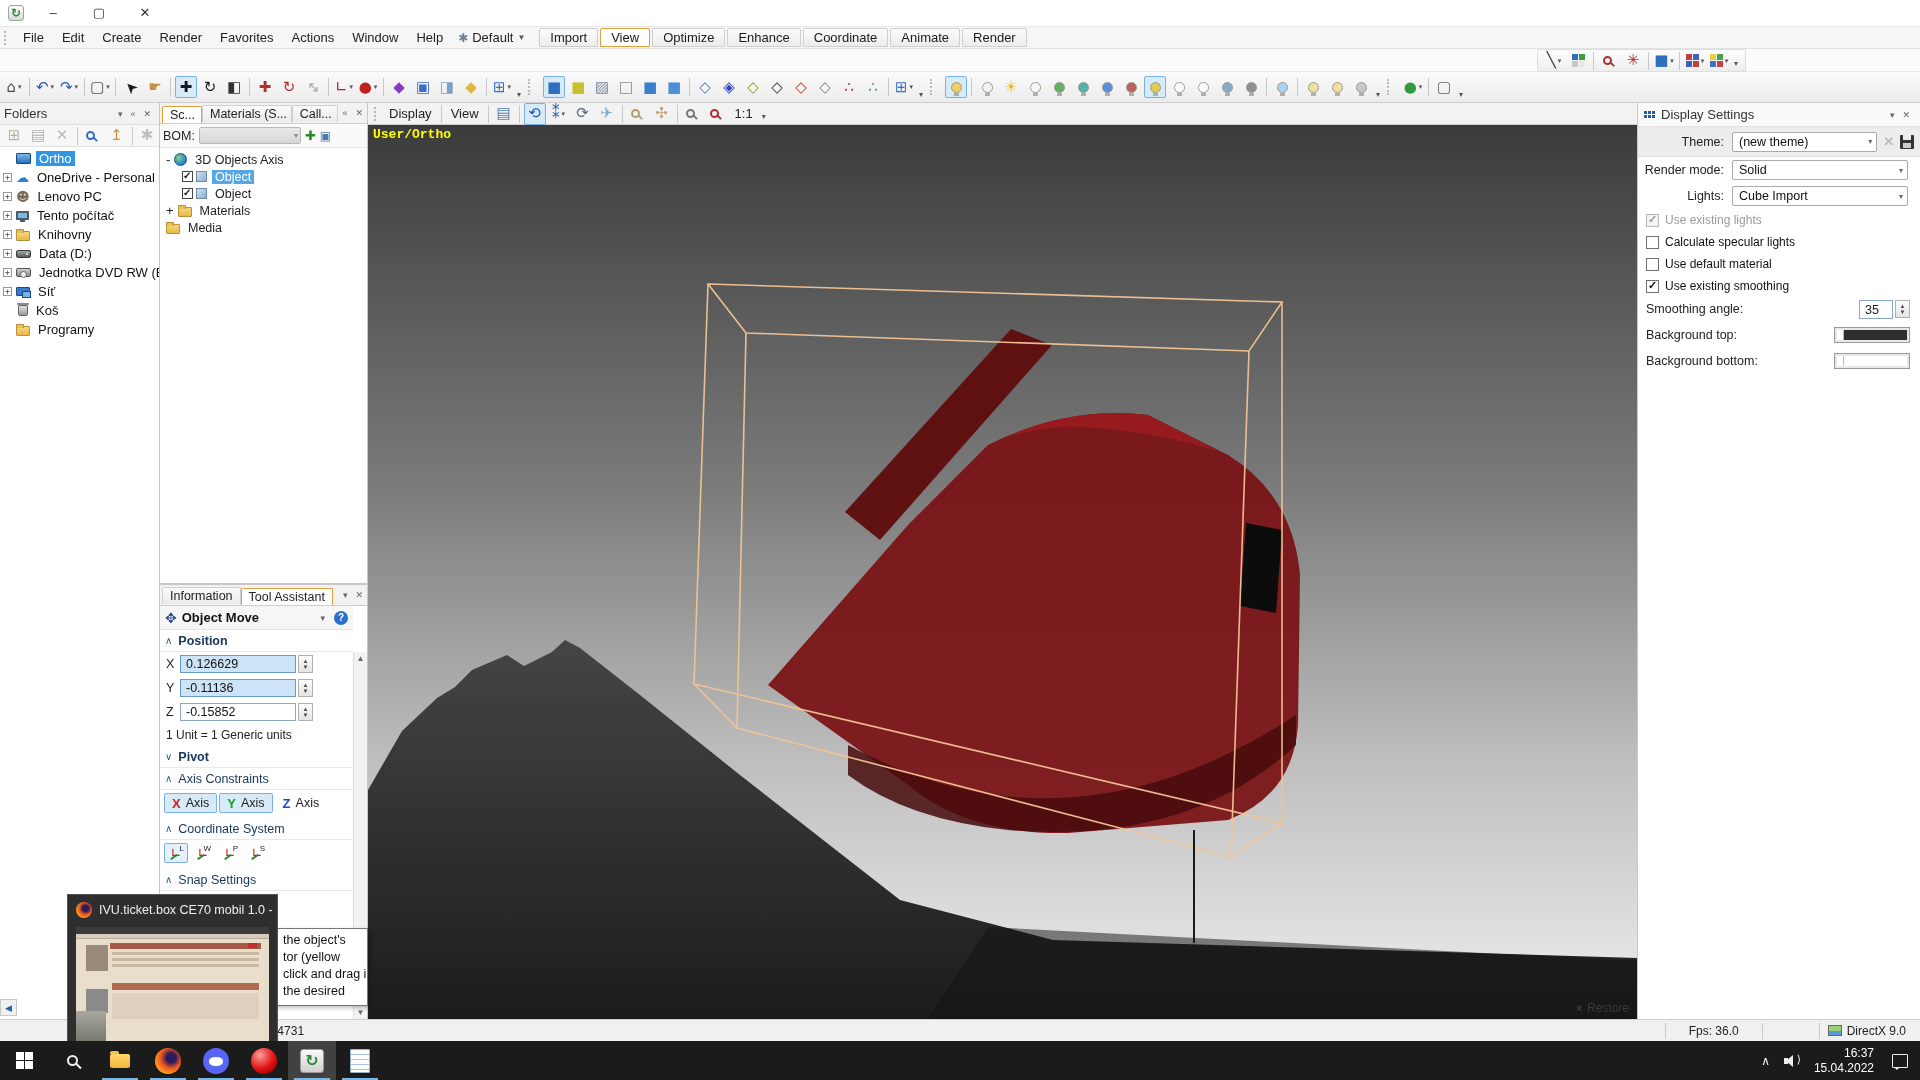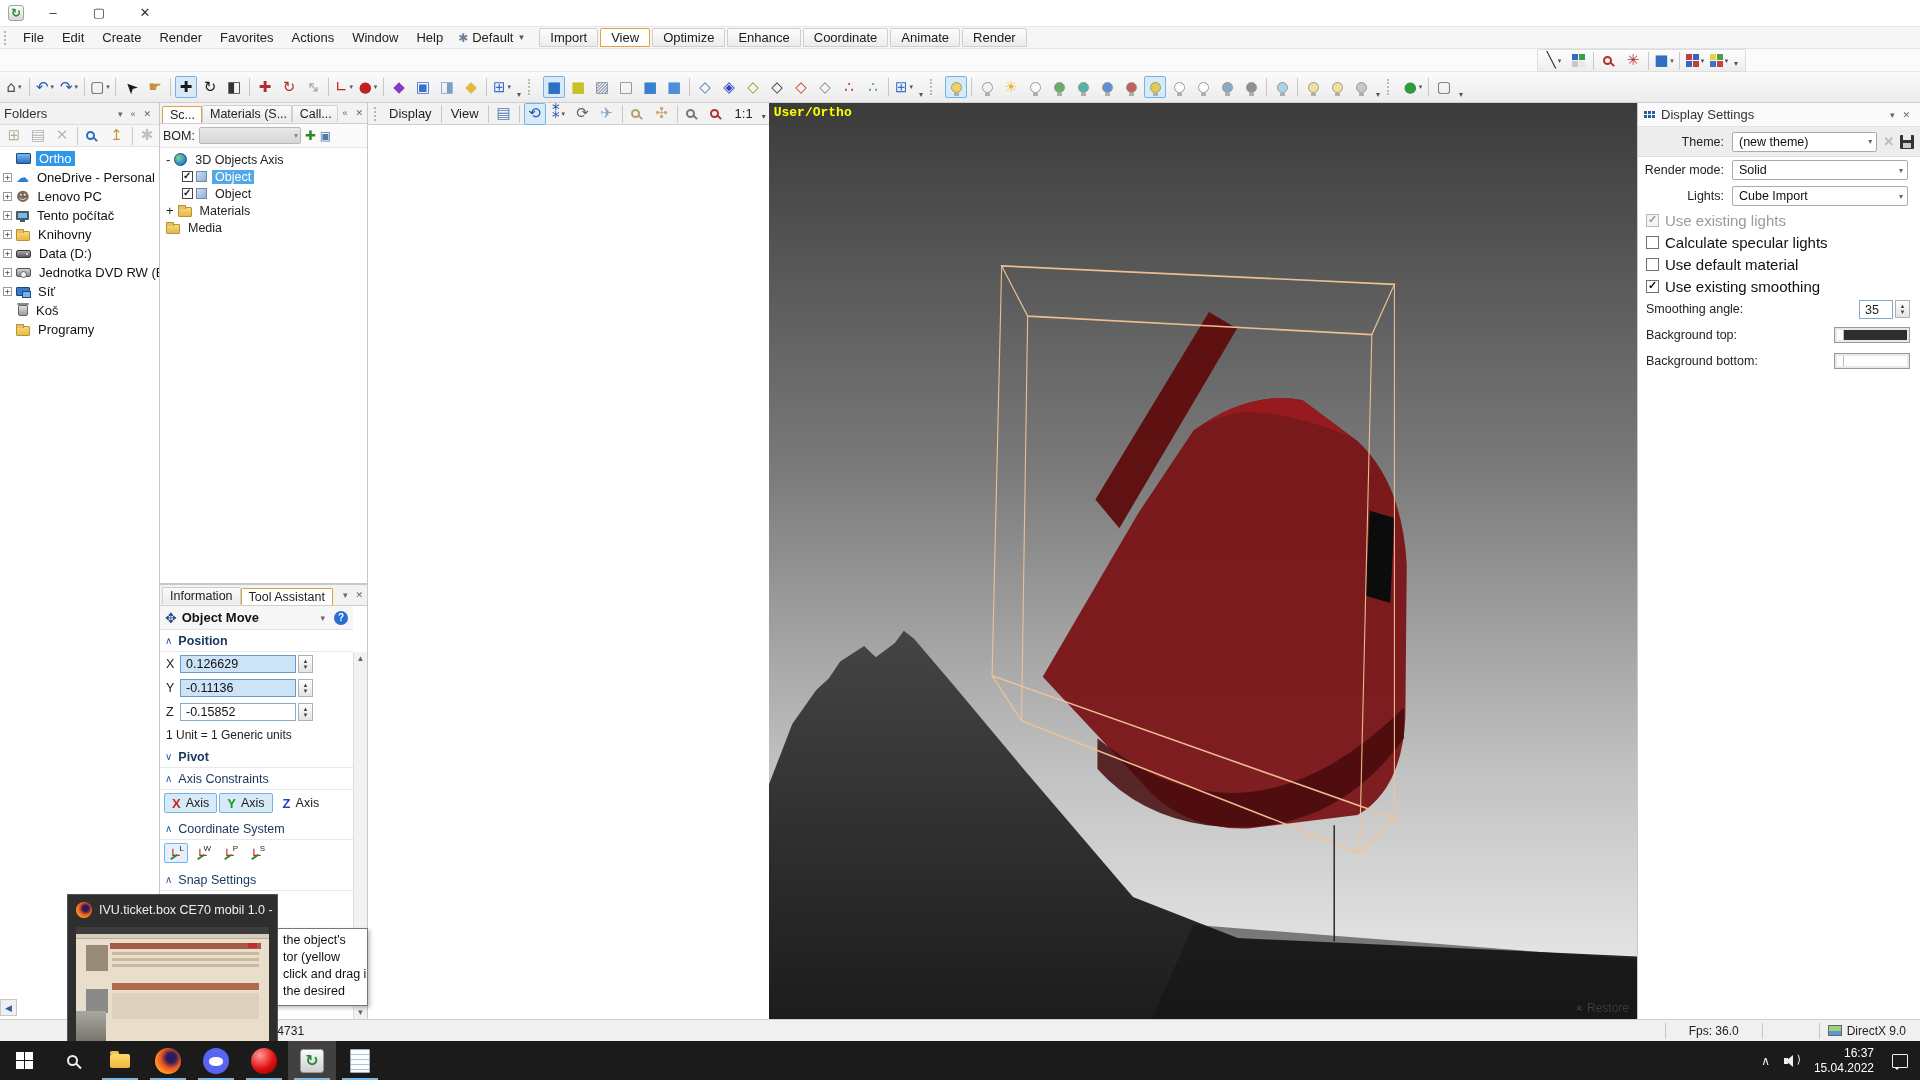--- a/index.html
+++ b/index.html
@@ -111,21 +111,21 @@
 .axis-btn b{margin-right:5px;font-size:13px}
 .coord-row{display:flex;gap:3px;padding:3px 0 6px 4px}
 .coord-btn{width:24px;height:20px;border:1px solid transparent;border-radius:2px;position:relative;text-align:center}
 .coord-btn.active{border-color:#7ab0e8;background:#e4f0fb}
 .coord-btn .ang{color:#c02020;font-size:13px;font-family:"DejaVu Sans",sans-serif;line-height:18px}
 .coord-btn .ang::after{content:'';position:absolute;left:5px;bottom:4px;width:8px;height:2px;background:#2a8a2a;transform:rotate(-35deg)}
 .coord-btn sup{position:absolute;right:3px;top:0;font-size:8px;color:#222}
 #tool-scroll{position:absolute;right:0;top:46px;bottom:0;width:14px;background:#f2f2f2;border-left:1px solid #ddd;display:flex;flex-direction:column;justify-content:space-between;align-items:center;padding:2px 0}
 #tool-scroll span{font-size:8px;color:#666}
 
-#viewport{flex:1;display:flex;flex-direction:row;position:relative;min-width:0}
+#viewport{flex:1;display:flex;flex-direction:column;position:relative;min-width:0}
 #vp-toolbar{height:22px;background:#f2f2f2;border-bottom:1px solid #cfcfcf;display:flex;align-items:center;padding-left:2px}
 #vp-canvas{flex:1;position:relative;background:linear-gradient(180deg,var(--bg-top,#3b3b3b) 0%,#7a7a7a 40%,#c0c0c0 72%,var(--bg-bottom,#efefef) 100%);overflow:hidden}
 #vp-canvas svg{position:absolute;left:0;top:0;width:100%;height:100%}
 #vp-label{position:absolute;left:5px;top:2px;color:var(--vp-label,#ffff00);font:bold 13px "Liberation Mono",monospace;z-index:5}
 #vp-restore{position:absolute;right:8px;bottom:4px;z-index:5;color:#3a3a3a;font-size:12px;display:flex;align-items:center;gap:4px}
 #vp-restore .rg{display:inline-block;transform:rotate(90deg);font-size:11px;color:#555}
 
 #rightpanel{width:283px;background:#fff;border-left:1px solid #c8c8c8;display:flex;flex-direction:column}
 #ds-head{height:24px;display:flex;align-items:center;padding:0 6px;background:#fafafa;border-bottom:1px solid #e3e3e3}
 #ds-head .dots{display:inline-grid;grid-template-columns:3px 3px 3px;grid-template-rows:3px 3px;gap:1px;margin-right:6px}
@@ -140,21 +140,21 @@
 .floppy{width:14px;height:14px;background:#333;border-radius:1px;position:relative}
 .floppy::before{content:'';position:absolute;left:3px;top:0;width:8px;height:5px;background:#eee}
 .floppy::after{content:'';position:absolute;left:3px;bottom:1px;width:8px;height:5px;background:#ccc}
 .ds-row{display:flex;align-items:center;height:26px;padding:0 6px}
 .ds-row .combo{flex:1;margin-right:6px}
 .cb-row{display:flex;align-items:center;height:22px;padding-left:8px}
 .cb{width:13px;height:13px;border:1px solid #707070;background:#fff;position:relative;margin-right:6px;flex:none}
 .cb.checked::after{content:'✓';position:absolute;left:1px;top:-2px;font-size:11px;font-weight:bold;color:#111}
 .cb.disabled{border-color:#b8b8b8;background:#f4f4f4}
 .cb.disabled::after{color:#999}
-.cb-label{font-size:15px;color:#111}
+.cb-label{font-size:12px;color:#111}
 .cb-label.dim{color:#9a9a9a}
 #smooth-row{display:flex;align-items:center;height:24px;padding:0 10px 0 8px}
 #smooth-row .lab{flex:1;font-size:12.5px}
 #smooth-box{width:34px;height:19px;border:1px solid #8aa8c8;font-size:12.5px;line-height:18px;padding-left:5px}
 .bg-row{display:flex;align-items:center;height:24px;padding:0 10px 0 8px;margin-top:2px}
 .bg-row .lab{flex:1;font-size:12.5px}
 .swatch{width:76px;height:16px;border:1px solid #9a9a9a;background:#e8e8e8;display:flex;padding:2px}
 .swatch .sliver{width:7px;background:#fff;border-right:1px solid #bbb}
 .swatch .fill{flex:1}
 

